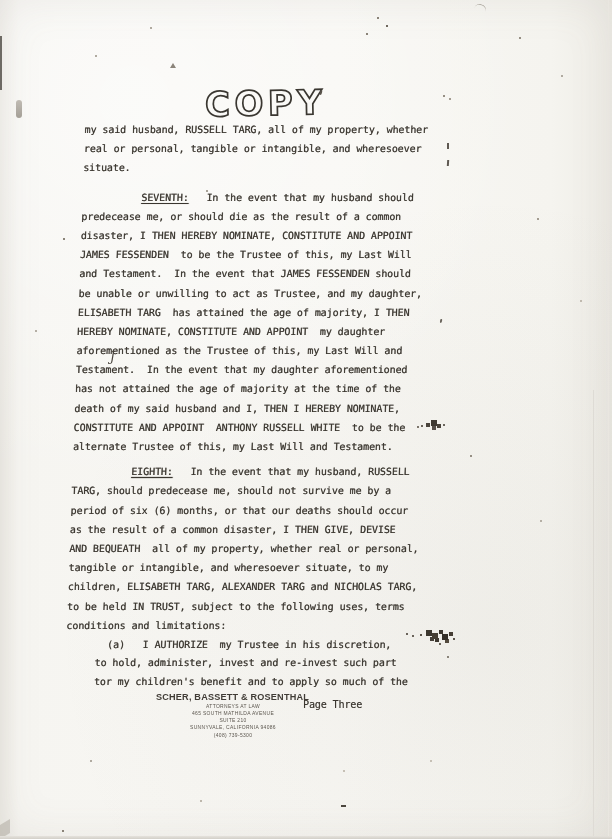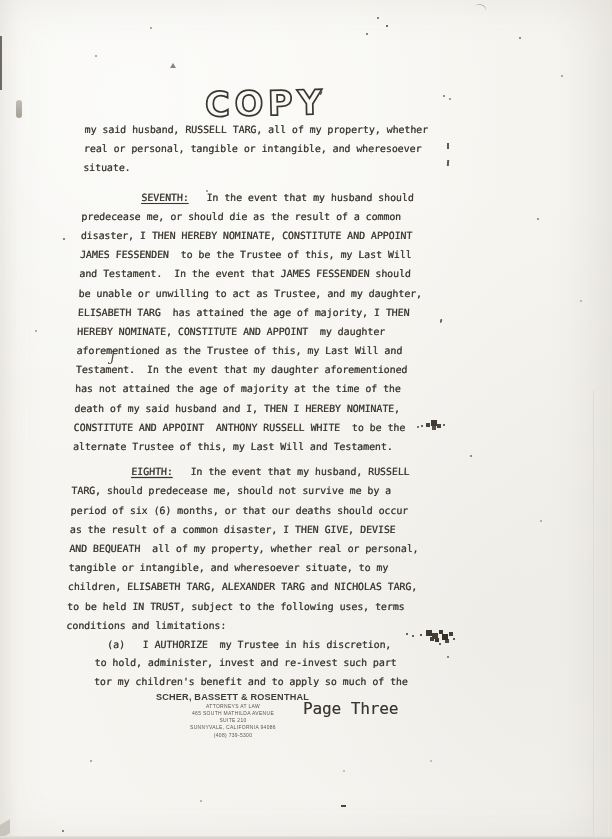--- a/index.html
+++ b/index.html
@@ -35,21 +35,21 @@
     font-family:"Liberation Sans", sans-serif;font-weight:bold;font-size:9.5px;
     letter-spacing:.2px;color:#403c36;transform:scaleX(.96);transform-origin:50% 0;
   }
   .addr{
     position:absolute;left:78px;top:703px;width:310px;text-align:center;
     font-family:"Liberation Sans", sans-serif;font-size:9px;letter-spacing:.6px;
     color:#5a554d;transform:scale(.55);transform-origin:50% 0;
   }
   .addr-line{line-height:13px;}
   .page-label{
-    position:absolute;left:303px;top:699px;font-size:16px;letter-spacing:-0.1px;
+    position:absolute;left:303px;top:699px;font-size:10px;letter-spacing:-0.1px;
     color:#3a362f;text-shadow:.25px 0 0 rgba(58,54,47,.5);
   }
   
   .artifact{position:absolute;}
   .j-mark{left:110px;top:350px;font-family:"DejaVu Serif", serif;font-style:italic;
     font-size:12px;color:#47423b;}
   .tick{width:2px;height:6px;background:#5f5952;}
   .tick1{left:447px;top:143px;}
   .tick2{left:447px;top:160px;transform:rotate(4deg);}
   .comma-mark{left:440px;top:319px;width:2px;height:4px;background:#6a645b;

